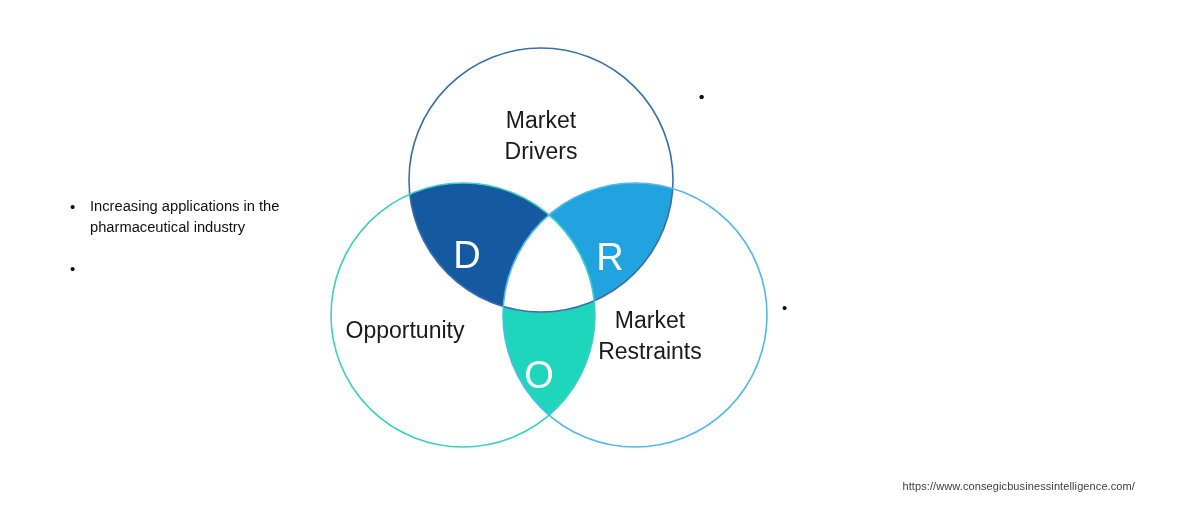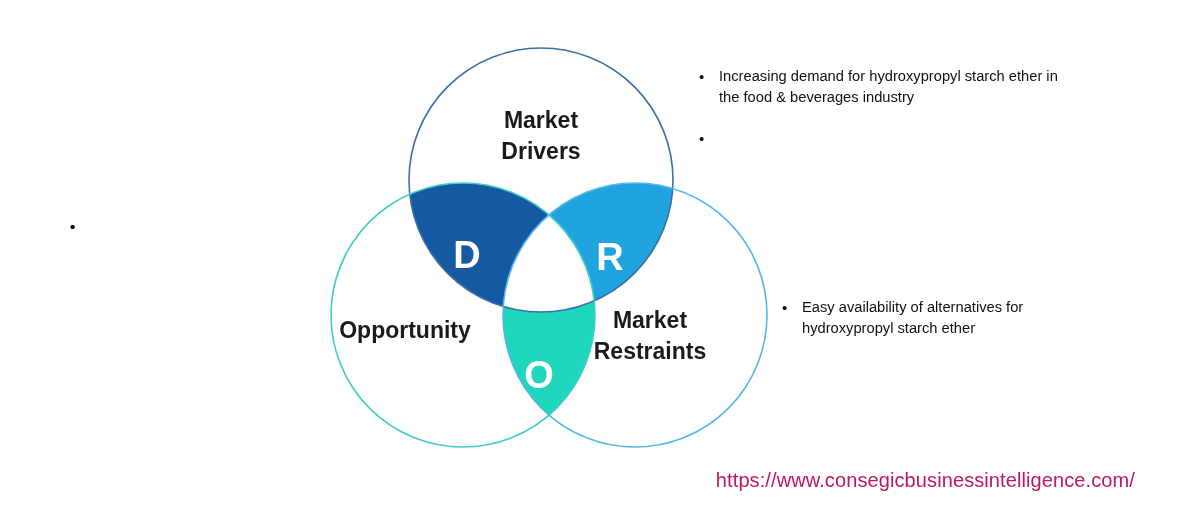--- a/index.html
+++ b/index.html
@@ -21,21 +21,20 @@
     overflow: hidden;
   }
 
   
   .venn-wrap {
     position: absolute;
     left: 320px;
     top: 20px;
     width: 460px;
     height: 450px;
-    font-weight: bold;
   }
   .venn-svg { display: block; }
 
   .venn-label {
     font-family: "Liberation Sans", sans-serif;
     fill: #1a1a1a;
     font-size: 23px;
   }
   .venn-initial {
     font-family: "Liberation Sans", sans-serif;
@@ -72,22 +71,22 @@
 
   #bullets-left  { left: 68px;  top: 196px; width: 232px; }
   #bullets-top-right { left: 697px; top: 66px;  width: 380px; }
   #bullets-mid-right { left: 780px; top: 297px; width: 330px; }
 
   
   .source-url {
     position: absolute;
     right: 42px;
     bottom: 16px;
-    font-size: 20px;
-    color: #be185d;
+    font-size: 11px;
+    color: #404040;
     letter-spacing: 0.1px;
     text-decoration: none;
     text-align: center;
   }
 </style>
 </head>
 <body>
 
 <div class="page">
 
@@ -145,43 +144,42 @@
       <text class="venn-initial" x="147" y="248" text-anchor="middle">D</text>
       <text class="venn-initial" x="290" y="250" text-anchor="middle">R</text>
       <text class="venn-initial" x="219" y="368" text-anchor="middle">O</text>
     </svg>
   </div>
 
   <div class="bullets" id="bullets-left">
     <ul>
       <li>
         <span class="bullet-dot">•</span>
+        <span>Increasing applications in the pharmaceutical industry</span>
       </li>
       <li>
         <span class="bullet-dot">•</span>
       </li>
     </ul>
   </div>
 
   <div class="bullets" id="bullets-top-right">
     <ul>
       <li>
         <span class="bullet-dot">•</span>
-        <span>Increasing demand for hydroxypropyl starch ether in the food &amp; beverages industry</span>
       </li>
       <li>
         <span class="bullet-dot">•</span>
       </li>
     </ul>
   </div>
 
   <div class="bullets" id="bullets-mid-right">
     <ul>
       <li>
         <span class="bullet-dot">•</span>
-        <span>Easy availability of alternatives for hydroxypropyl starch ether</span>
       </li>
     </ul>
   </div>
 
   <div class="source-url">https://www.consegicbusinessintelligence.com/</div>
 
 </div>
 
 </body></html>

